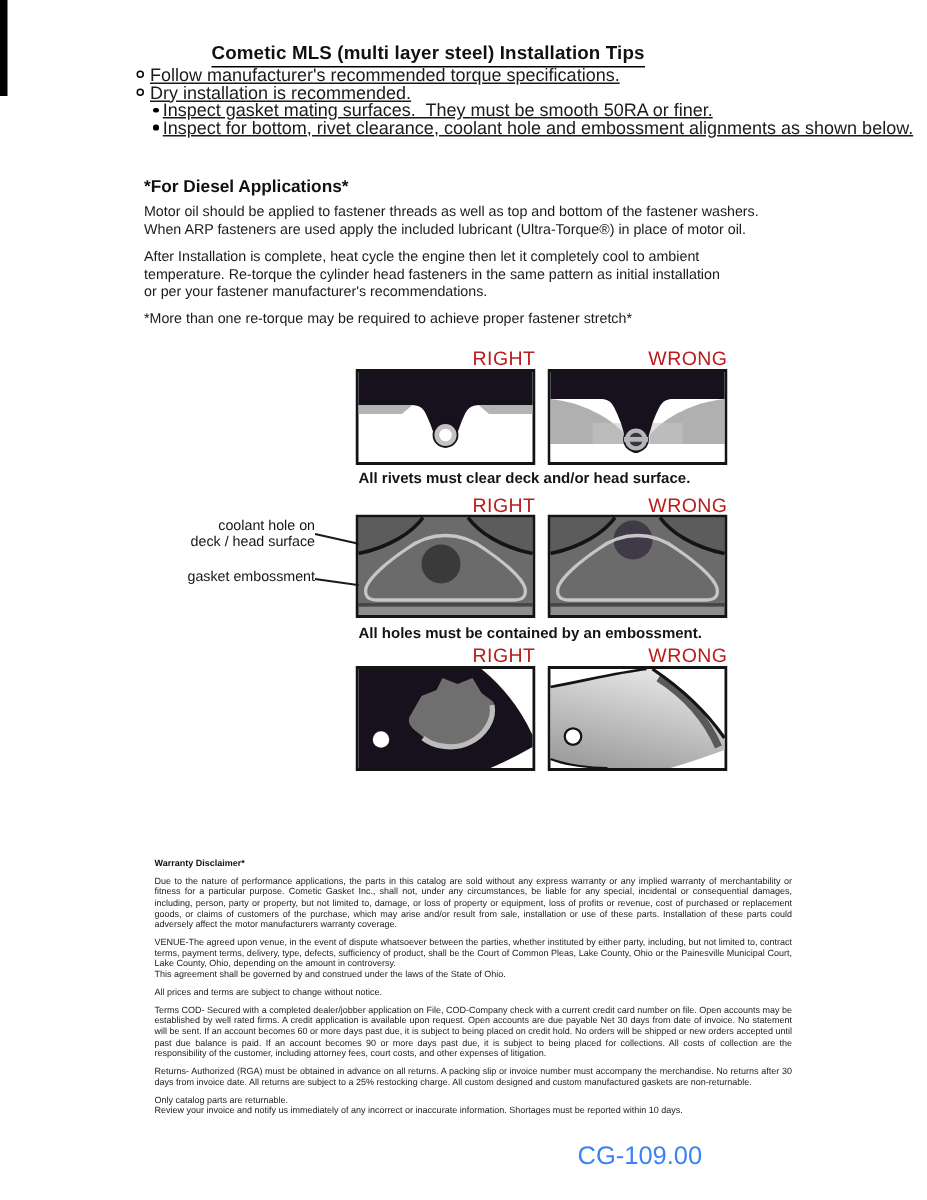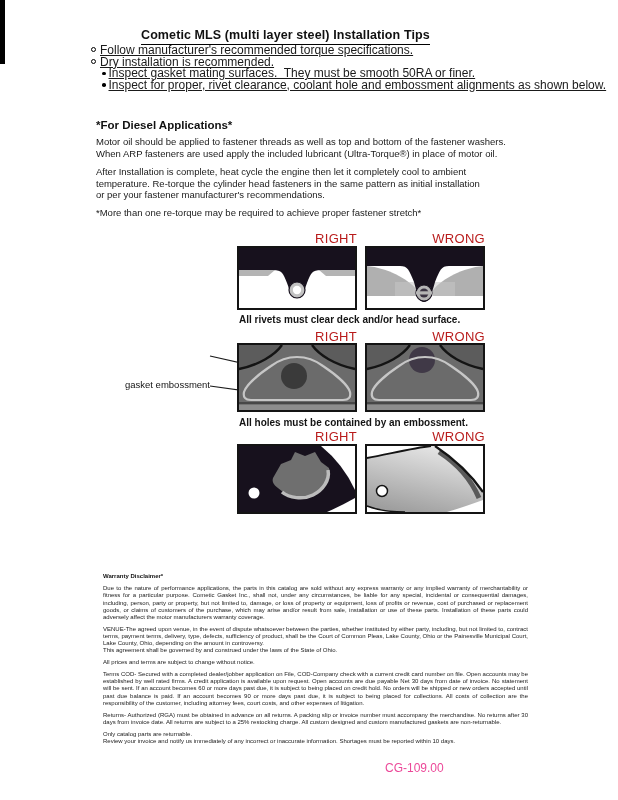--- a/index.html
+++ b/index.html
@@ -41,35 +41,35 @@
   .dcaption { position:absolute; left:239px; width:280px; font-size:10px; font-weight:600;
               line-height:9.5px; color:#141414; white-space:pre-line; }
   .callout { position:absolute; text-align:right; font-size:9.5px; line-height:10.8px;
              color:#141414; white-space:pre-line; }
   .leader-lines { position:absolute; left:205px; top:348px; }
 
   .fineprint { position:absolute; left:103px; top:573px; width:425px; }
   .fineprint .fp-heading { font-size:6px; font-weight:bold; line-height:7.2px; margin-bottom:5px; }
   .fineprint p { font-size:6px; line-height:7.2px; text-align:justify; white-space:pre-line;
                  margin-bottom:4.6px; color:#222; }
-  .footer-code { position:absolute; left:385px; top:761px; font-size:12px; color:#ec4899; }
+  .footer-code { position:absolute; left:385px; top:761px; font-size:17px; color:#3b82f6; }
 </style>
 </head>
 <body>
 
 <div class="page">
   <div class="corner-bar"></div>
 
   <div class="title">Cometic MLS (multi layer steel) Installation Tips</div>
 
   <div class="bullets">
     <div class="bullet">Follow manufacturer's recommended torque specifications.</div>
     <div class="bullet">Dry installation is recommended.</div>
     <div class="subbullet">Inspect gasket mating surfaces.  They must be smooth 50RA or finer.</div>
-    <div class="subbullet">Inspect for proper, rivet clearance, coolant hole and embossment alignments as shown below.</div>
+    <div class="subbullet">Inspect for bottom, rivet clearance, coolant hole and embossment alignments as shown below.</div>
   </div>
 
   <div class="diesel-heading">*For Diesel Applications*</div>
   <div class="para p1">Motor oil should be applied to fastener threads as well as top and bottom of the fastener washers.
 When ARP fasteners are used apply the included lubricant (Ultra-Torque®) in place of motor oil.</div>
   <div class="para p2">After Installation is complete, heat cycle the engine then let it completely cool to ambient
 temperature. Re-torque the cylinder head fasteners in the same pattern as initial installation
 or per your fastener manufacturer's recommendations.</div>
   <div class="para pnote">*More than one re-torque may be required to achieve proper fastener stretch*</div>
 
@@ -95,20 +95,22 @@
     <circle cx="59" cy="47" r="8" fill="#b5b5b5" stroke="#17111d" stroke-width="1.2"></circle>
     <circle cx="59" cy="47" r="4.5" fill="#3a3342"></circle>
     <rect x="51" y="45.3" width="16" height="3.2" fill="#b5b5b5"></rect>
   </svg>
 
   <div class="dcaption" style="top:315px;">All rivets must clear deck and/or head surface.</div>
 
   <div class="dlabel" style="left:237px; top:329px;">RIGHT</div>
   <div class="dlabel" style="left:365px; top:329px;">WRONG</div>
 
+  <div class="callout" style="left:100px; top:346px; width:110px;">coolant hole on
+deck / head surface</div>
   <div class="callout" style="left:96px; top:380px; width:114px;">gasket embossment</div>
 
   <svg class="leader-lines" width="95" height="52" viewBox="0 0 95 52">
     <line x1="5" y1="8" x2="90" y2="27" stroke="#1a1a1a" stroke-width="1.2"></line>
     <line x1="5" y1="38" x2="62" y2="46" stroke="#1a1a1a" stroke-width="1.2"></line>
   </svg>
 
   <svg class="dbox" style="left:237px; top:343px;" width="120" height="69" viewBox="0 0 120 69">
     <rect x="2" y="2" width="116" height="65" fill="#6b6b6b"></rect>
     <path d="M2,2 H45 C38,12 22,22 2,26 Z" fill="#5c5c5c"></path>

